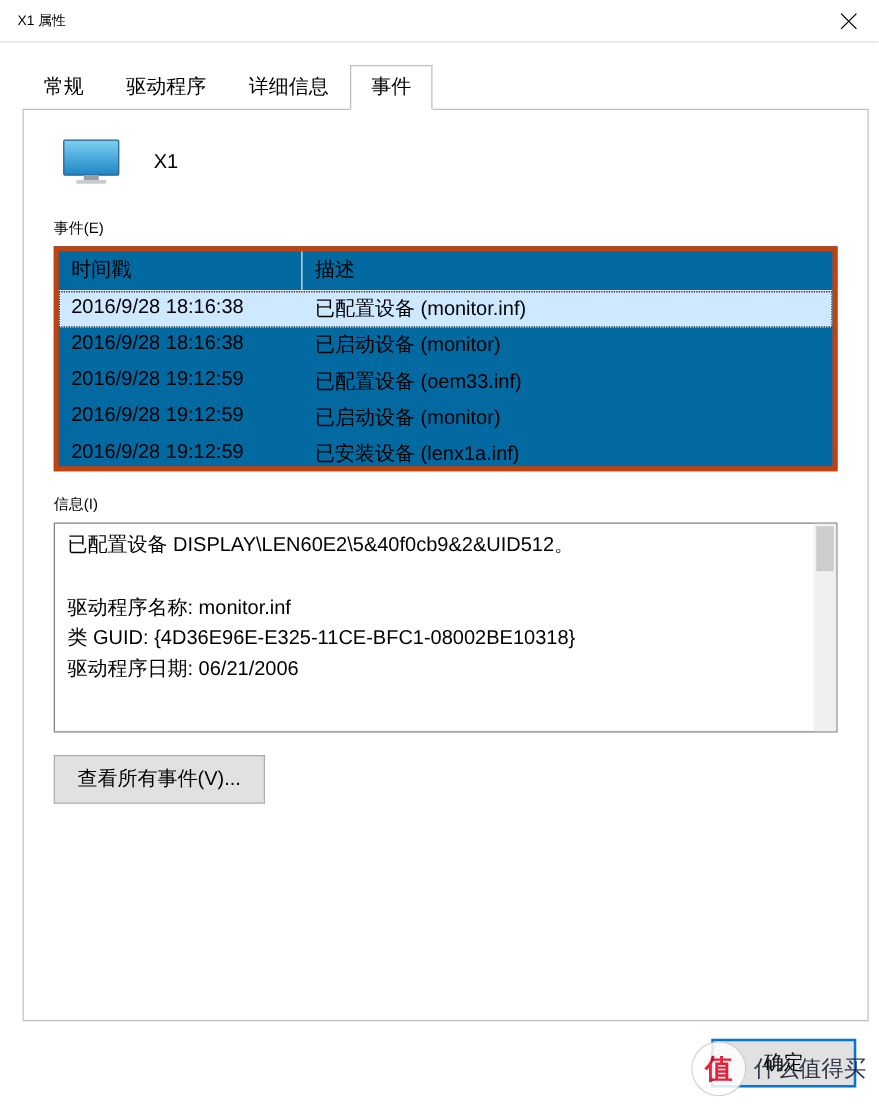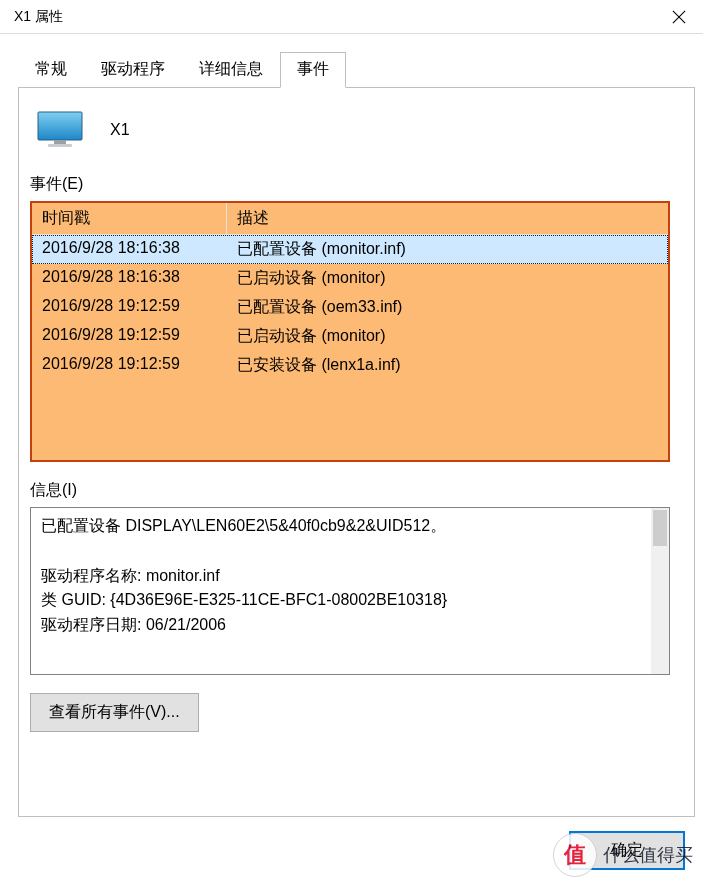--- a/index.html
+++ b/index.html
@@ -16,21 +16,21 @@
   }
   .titlebar {
     display: flex;
     align-items: center;
     justify-content: space-between;
     height: 34px;
     padding: 0 0 0 14px;
     background: #fff;
     border-bottom: 1px solid #ddd;
   }
-  .titlebar-title { font-size: 14px; }
+  .titlebar-title { font-size: 11px; }
   .close-btn {
     width: 48px; height: 34px;
     display: flex; align-items: center; justify-content: center;
     cursor: pointer;
   }
   .close-btn svg { width: 14px; height: 14px; }
 
   .tabstrip {
     display: flex;
     margin: 18px 0 0 18px;
@@ -50,38 +50,38 @@
   .tab.active {
     background: #fff;
     border-color: #bfbfbf;
     border-bottom: 1px solid #fff;
     margin-bottom: -1px;
   }
 
   .tabpanel {
     margin: 0 8px 14px 18px;
     border: 1px solid #bfbfbf;
-    padding: 22px 24px 20px 11px;
+    padding: 22px 24px 20px 24px;
     position: relative;
     z-index: 1;
     height: 730px;
   }
 
   .device-header { display: flex; align-items: center; margin-bottom: 24px; }
   .monitor-svg { width: 48px; height: 40px; margin-left: 6px; margin-right: 26px; }
   .device-name { font-size: 16px; }
 
-  .section-label { font-size: 16px; margin-bottom: 6px; }
+  .section-label { font-size: 12px; margin-bottom: 6px; }
 
   .events-box {
-    border: 2px solid #c2410c;
-    height: 261px;
+    border: 4px solid #c2410c;
+    height: 180px;
     margin-bottom: 18px;
     overflow: hidden;
-    background: #fdba74;
+    background: #0369a1;
   }
   .events-header {
     display: flex;
     border-bottom: 1px solid #e5e5e5;
     font-size: 16px;
   }
   .col-ts { width: 195px; padding: 5px 8px 5px 10px; border-right: 1px solid #e5e5e5; }
   .col-desc { flex: 1; padding: 5px 8px 5px 10px; }
   .events-body { }
   .event-row { display: flex; font-size: 16px; }

